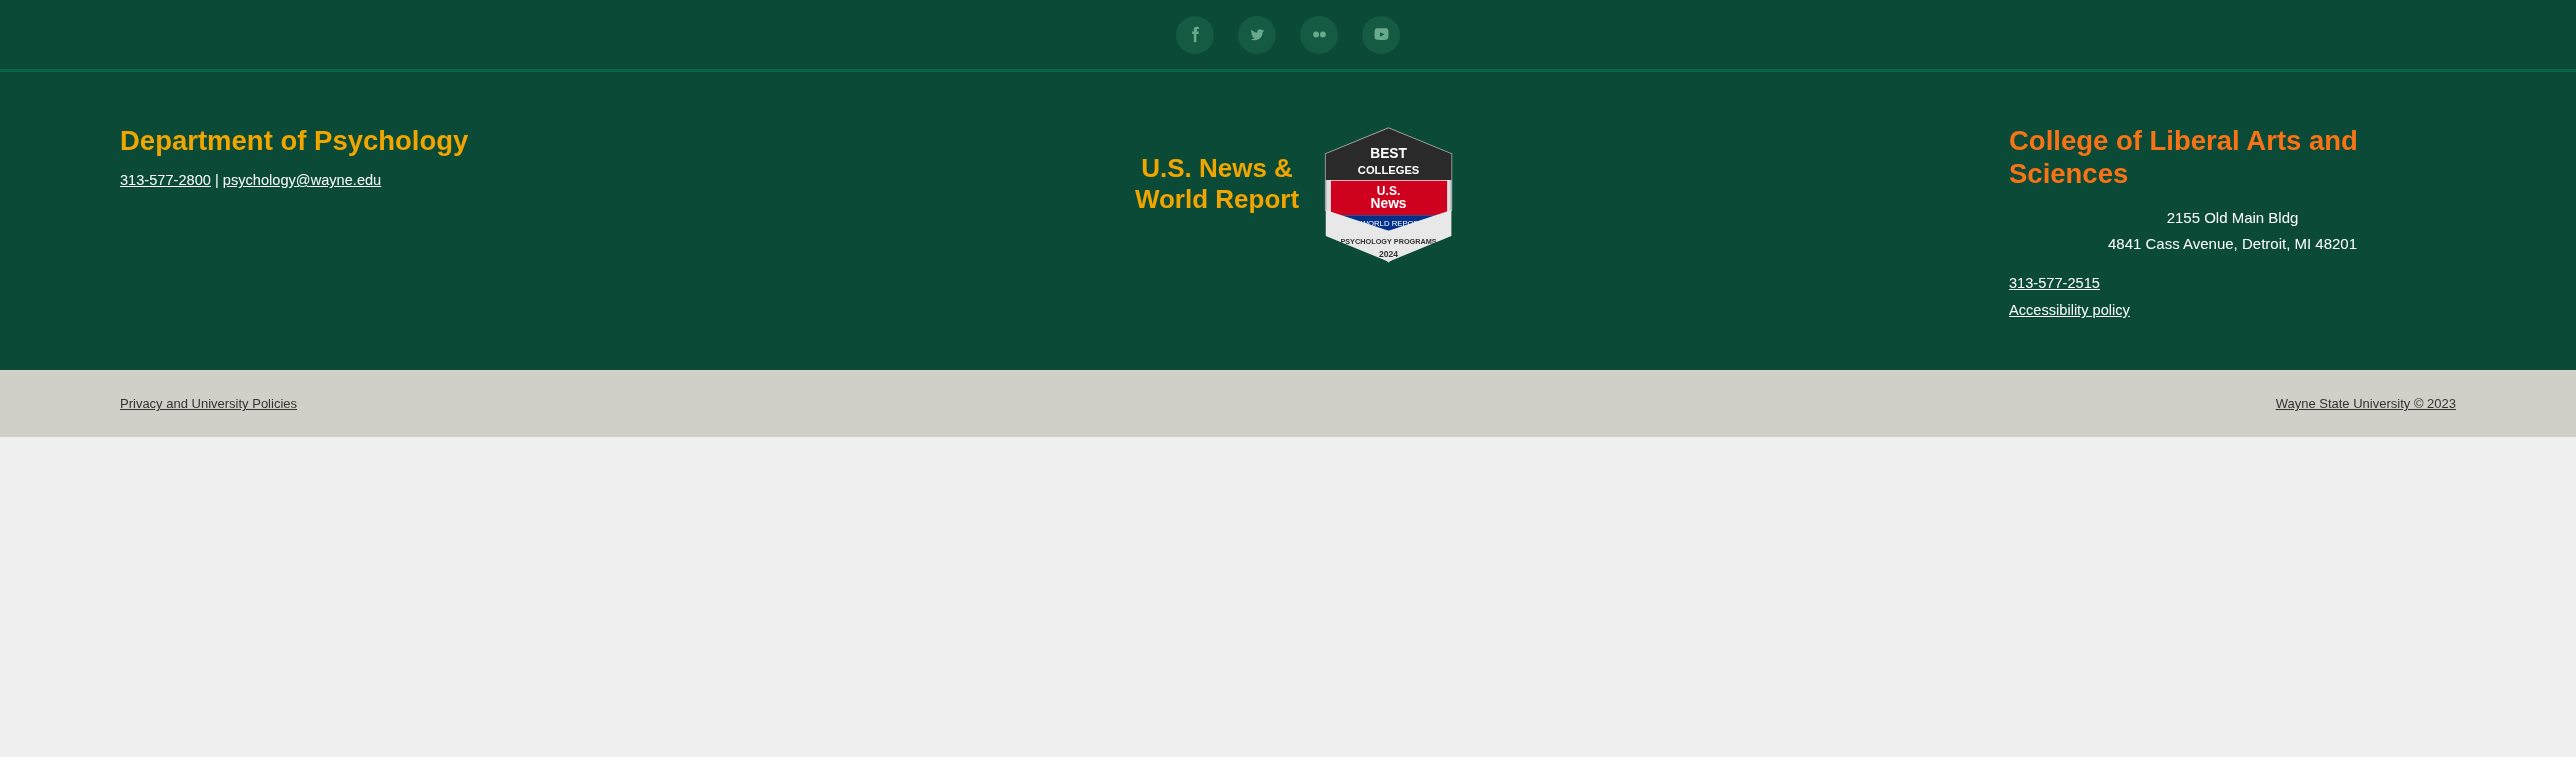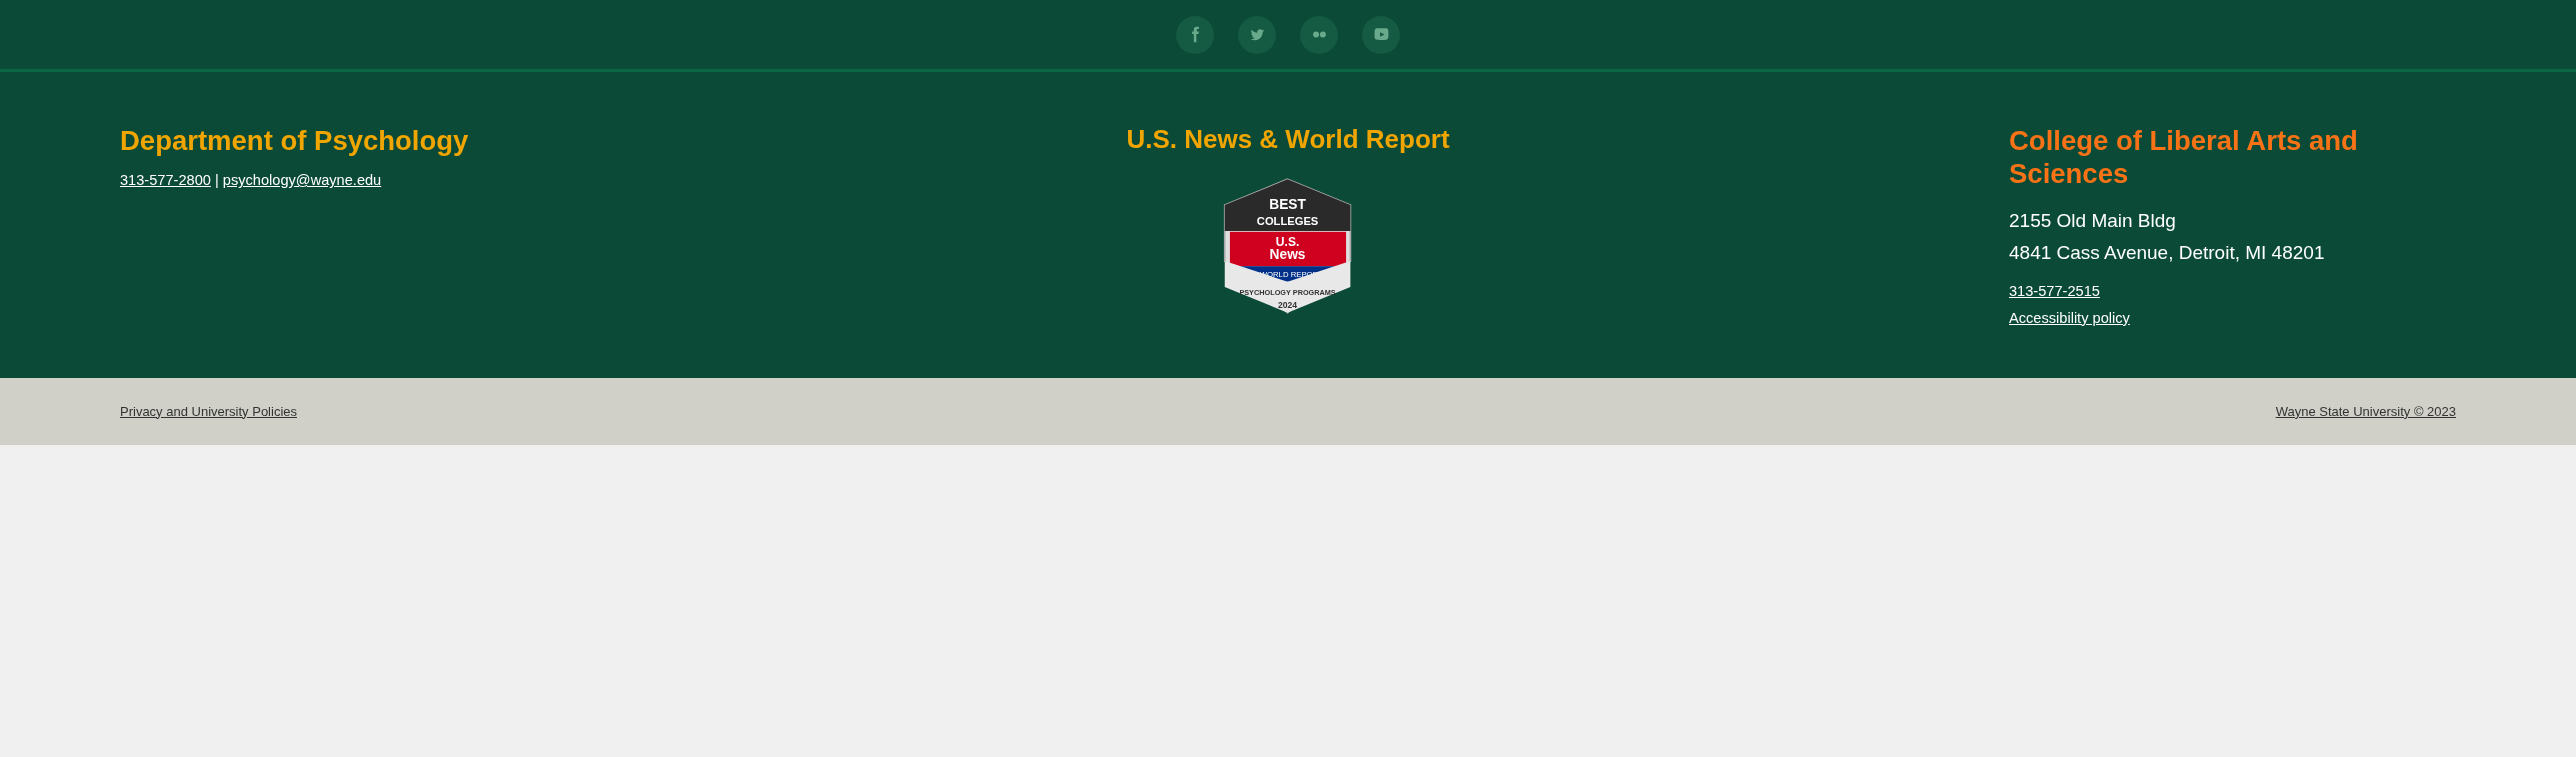--- a/index.html
+++ b/index.html
@@ -45,21 +45,20 @@
     }
 
     .footer-col {
       flex: 1;
       max-width: 447px;
     }
 
     .footer-col-center {
       flex: 1;
       display: flex;
-      flex-direction: column;
       align-items: center;
       max-width: 343px;
     }
 
     .footer-col-right {
       flex: 1;
       max-width: 447px;
     }
 
     .dept-title {
@@ -107,23 +106,24 @@
     .college-title {
       color: #f97316;
       font-size: 27.5px;
       font-weight: bold;
       margin-bottom: 15.5px;
       line-height: 1.2;
     }
 
     .college-address {
       color: #ffffff;
-      font-size: 19px;
+      font-size: 15px;
       line-height: 1.7;
-      margin-bottom: 13px;
+      margin-bottom: 19px;
+      text-align: center;
     }
 
     .college-phone {
       color: #ffffff;
       font-size: 14.6px;
       margin-bottom: 11px;
     }
 
     .college-phone a {
       color: #ffffff;

